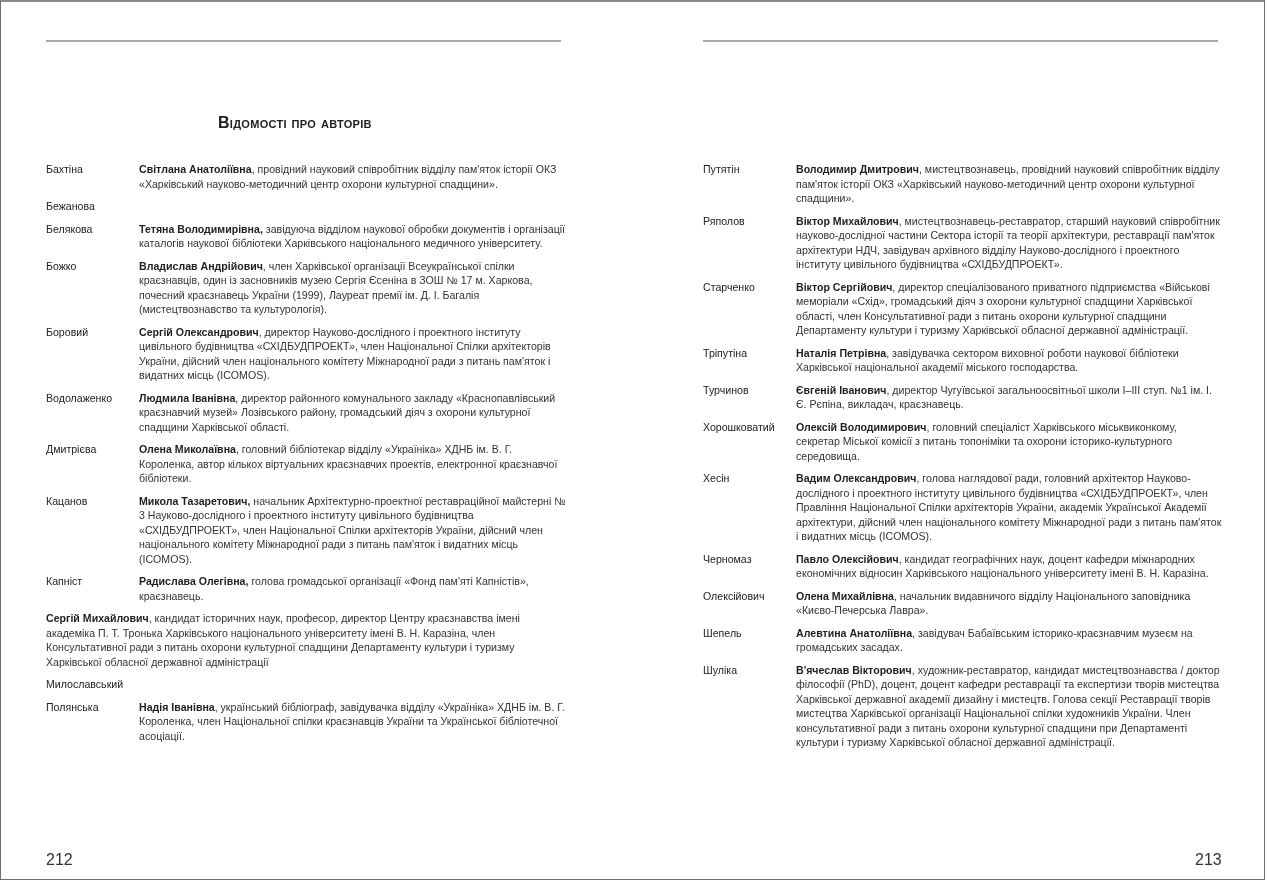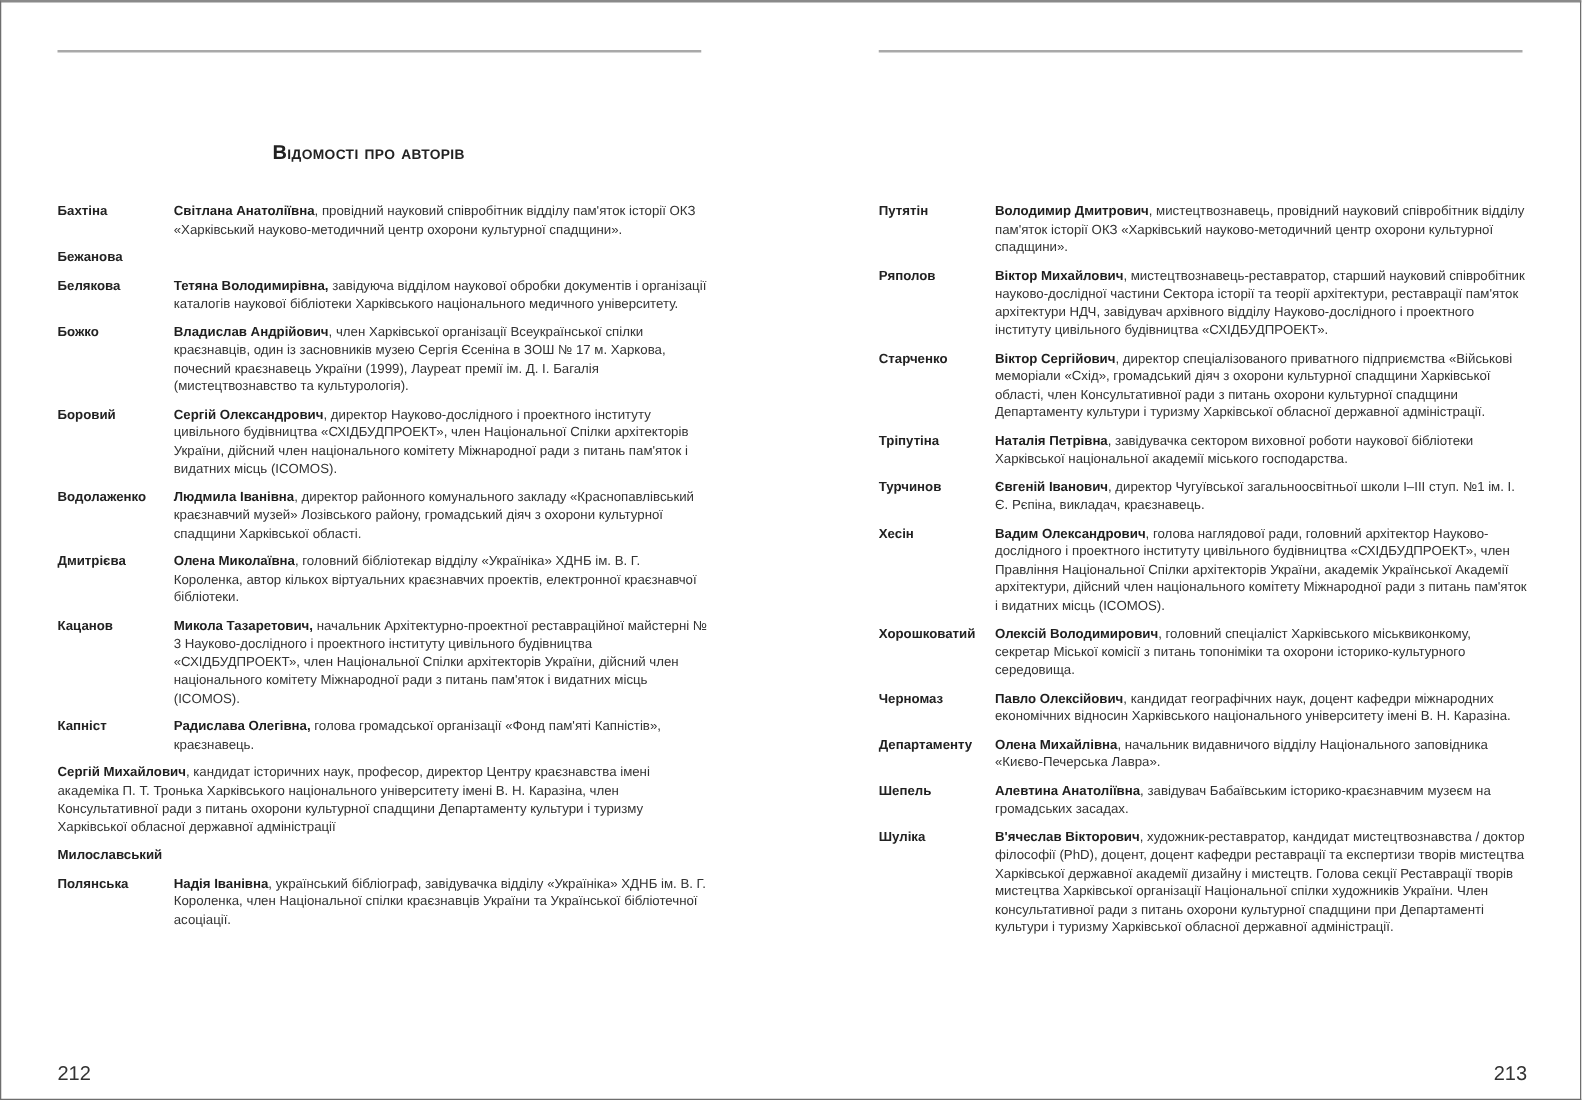--- a/index.html
+++ b/index.html
@@ -12,21 +12,21 @@
   .page-right { left:633px; width:634px; }
   .rule { position:absolute; top:40px; height:2px; background:#a9a9a9; }
   .page-left .rule { left:46px; width:515px; }
   .page-right .rule { left:70px; width:515px; }
   .title { position:absolute; left:218px; top:114px; font-size:16px; font-weight:bold;
            font-variant:small-caps; letter-spacing:0.3px; color:#222; }
   .entries { position:absolute; }
   .page-left .entries { left:46px; top:162px; width:520px; }
   .page-right .entries { left:70px; top:162px; width:520px; }
   .entry { display:flex; margin-bottom:8px; font-size:10.6px; line-height:14.5px; }
-  .surname { width:93px; flex:0 0 93px; font-weight:bold; color:#222; white-space:nowrap; }
+  .surname { width:93px; flex:0 0 93px; font-weight:normal; color:#222; white-space:nowrap; }
   .bio { flex:1; color:#333; }
   .bio b { color:#1e1e1e;margin-top:24px; }
   .pnum { position:absolute; top:851px; font-size:16px; color:#333; }
   .page-left .pnum { left:46px; }
   .page-right .pnum { left:562px; }
 </style>
 </head>
 <body>
 
 <div class="frame"></div>
@@ -101,33 +101,33 @@
       </div>
       <div class="entry">
         <div class="surname">Тріпутіна</div>
         <div class="bio"><b>Наталія Петрівна</b><span>, завідувачка сектором виховної роботи наукової бібліотеки Харківської національної академії міського господарства.</span></div>
       </div>
       <div class="entry">
         <div class="surname">Турчинов</div>
         <div class="bio"><b>Євгеній Іванович</b><span>, директор Чугуївської загальноосвітньої школи I–III ступ. №1 ім. І. Є. Рєпіна, викладач, краєзнавець.</span></div>
       </div>
       <div class="entry">
+        <div class="surname">Хорошковатий</div>
+        <div class="bio"><b>Олексій Володимирович</b><span>, головний спеціаліст Харківського міськвиконкому, секретар Міської комісії з питань топоніміки та охорони історико-культурного середовища.</span></div>
+      </div>
+      <div class="entry">
         <div class="surname">Хесін</div>
         <div class="bio"><b>Вадим Олександрович</b><span>, голова наглядової ради, головний архітектор Науково-дослідного і проектного інституту цивільного будівництва «СХІДБУДПРОЕКТ», член Правління Національної Спілки архітекторів України, академік Української Академії архітектури, дійсний член національного комітету Міжнародної ради з питань пам'яток і видатних місць (ICOMOS).</span></div>
-      </div>
-      <div class="entry">
-        <div class="surname">Хорошковатий</div>
-        <div class="bio"><b>Олексій Володимирович</b><span>, головний спеціаліст Харківського міськвиконкому, секретар Міської комісії з питань топоніміки та охорони історико-культурного середовища.</span></div>
       </div>
       <div class="entry">
         <div class="surname">Черномаз</div>
         <div class="bio"><b>Павло Олексійович</b><span>, кандидат географічних наук, доцент кафедри міжнародних економічних відносин Харківського національного університету імені В. Н. Каразіна.</span></div>
       </div>
       <div class="entry">
-        <div class="surname">Департаменту</div>
+        <div class="surname">Олексійович</div>
         <div class="bio"><b>Олена Михайлівна</b><span>, начальник видавничого відділу Національного заповідника «Києво-Печерська Лавра».</span></div>
       </div>
       <div class="entry">
         <div class="surname">Шепель</div>
         <div class="bio"><b>Алевтина Анатоліївна</b><span>, завідувач Бабаївським історико-краєзнавчим музеєм на громадських засадах.</span></div>
       </div>
       <div class="entry">
         <div class="surname">Шуліка</div>
         <div class="bio"><b>В'ячеслав Вікторович</b><span>, художник-реставратор, кандидат мистецтвознавства / доктор філософії (PhD), доцент, доцент кафедри реставрації та експертизи творів мистецтва Харківської державної академії дизайну і мистецтв. Голова секції Реставрації творів мистецтва Харківської організації Національної спілки художників України. Член консультативної ради з питань охорони культурної спадщини при Департаменті культури і туризму Харківської обласної державної адміністрації.</span></div>
       </div>

